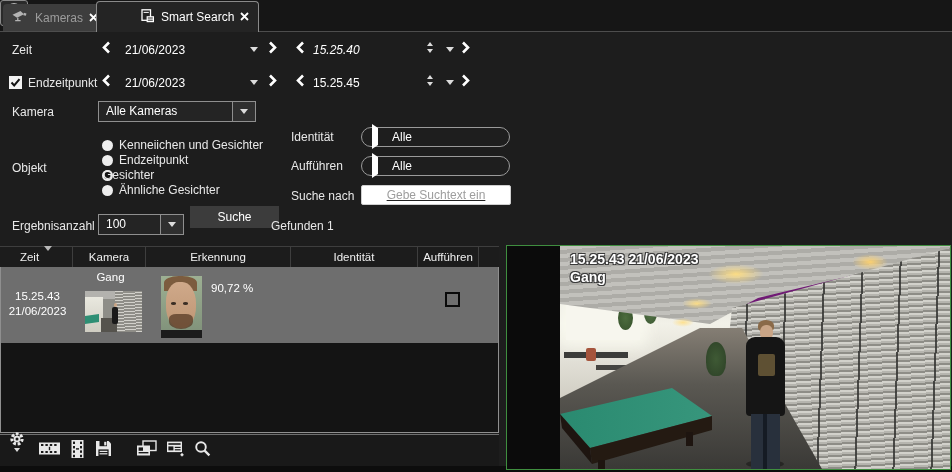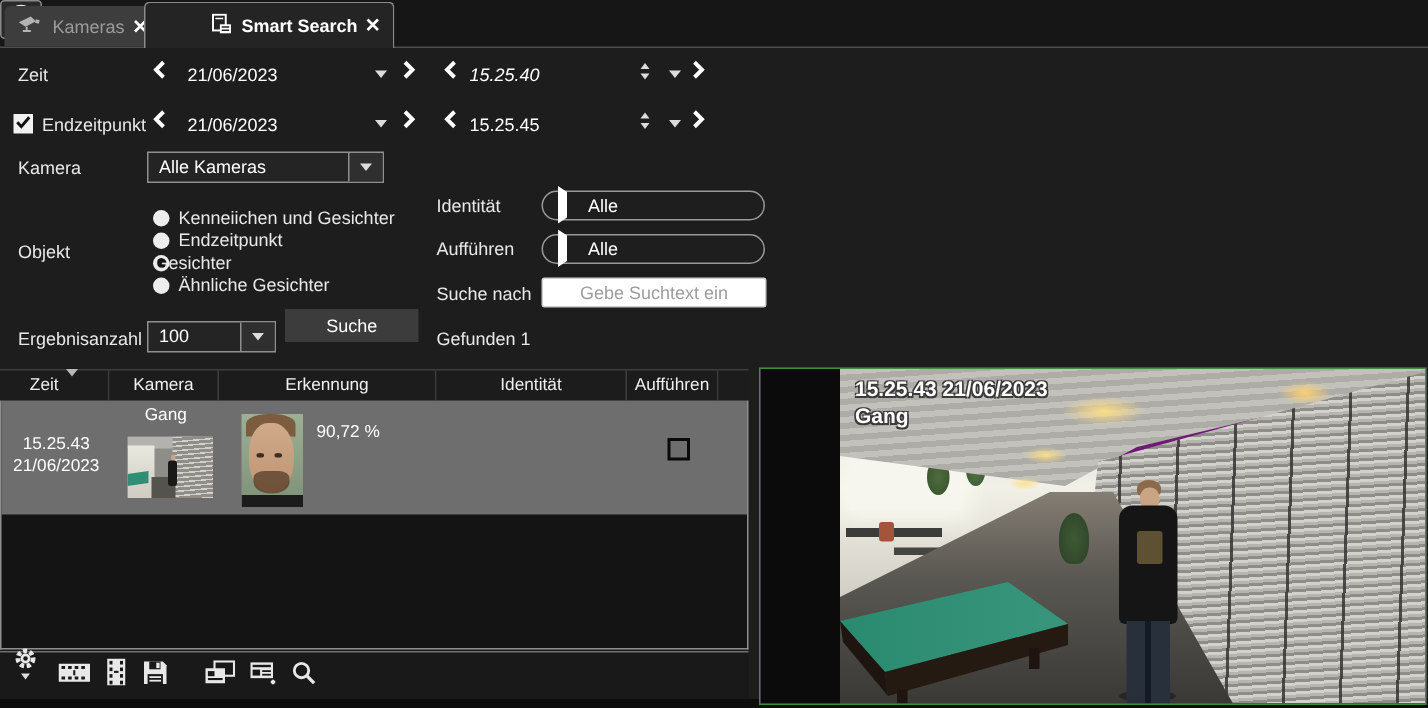--- a/index.html
+++ b/index.html
@@ -4,21 +4,21 @@
 <style>
   html,body{margin:0;padding:0;background:#000;}
   .app{position:relative;width:952px;height:472px;background:#1d1d1d;overflow:hidden;
        font-family:"Liberation Sans",sans-serif;-webkit-font-smoothing:antialiased;}
 
   
   .tabbar{position:absolute;left:0;top:0;width:952px;height:31px;background:#161616;border-bottom:1px solid #4d4d4d;}
   .tab{position:absolute;display:flex;align-items:center;gap:6px;padding:0 9px;box-sizing:border-box;cursor:pointer;}
   .tab-inactive{left:3px;top:4px;height:27px;background:#3d3d3d;border-radius:4px 4px 0 0;color:#9c9c9c;font-size:12px;}
   .tab-active{left:96px;top:1px;height:31px;background:#242424;border:1px solid #8a8a8a;border-bottom:none;
-              border-radius:4px 4px 0 0;color:#fff;font-size:12px;font-weight:bold;z-index:3;padding-left:44px;}
+              border-radius:4px 4px 0 0;color:#fff;font-size:12px;font-weight:normal;z-index:3;padding-left:44px;}
   .tab-add{left:221px;top:3px;width:28px;height:26px;background:#2a2a2a;border:1px solid #8a8a8a;border-radius:3px;
            display:flex;align-items:center;justify-content:center;box-sizing:border-box;cursor:pointer;}
 
   
   .lbl{position:absolute;color:#e8e8e8;font-size:12px;white-space:nowrap;}
   .val{position:absolute;color:#fff;font-size:12px;white-space:nowrap;}
 
   
   .chev{position:absolute;width:12px;height:14px;display:flex;align-items:center;justify-content:center;cursor:pointer;}
   .tri-down{width:0;height:0;border-left:4px solid transparent;border-right:4px solid transparent;border-top:5px solid #dcdcdc;}
@@ -278,31 +278,31 @@
   <div class="pill" style="left:361px;top:127px;width:149px;">
     <span><span class="tri-right"></span></span>
     <span class="pv">Alle</span>
   </div>
   <div class="lbl" style="left:291px;top:159px;">Aufführen</div>
   <div class="pill" style="left:361px;top:156px;width:149px;">
     <span><span class="tri-right"></span></span>
     <span class="pv">Alle</span>
   </div>
   <div class="lbl" style="left:291px;top:189px;">Suche nach</div>
-  <input class="search-input" style="left: 361px; top: 185px; width: 150px;" placeholder="Gebe Suchtext ein">
+  <input class="search-input" style="left: 361px; top: 185px; width: 150px; text-decoration: underline;" placeholder="Gebe Suchtext ein">
 
   <div class="lbl" style="left:12px;top:219px;">Ergebnisanzahl</div>
   <div class="dd" style="left:98px;top:214px;width:86px;">
     <div class="dd-text">100</div>
     <div class="dd-btn">
         <div class="tri-down"></div>
       </div>
   </div>
   <button class="btn" style="left:190px;top:206px;width:89px;">Suche</button>
-  <div class="lbl" style="left:271px;top:219px;margin-left:20px;">Gefunden 1</div>
+  <div class="lbl" style="left:271px;top:219px;">Gefunden 1</div>
 
   <div class="thead">
     <div class="th" style="width:73px;">
       <span>Zeit</span>
       <span><span class="tri-down" style="border-top-color:#b8b8b8;"></span></span>
     </div>
     <div class="th" style="width:73px;">
         <span>Kamera</span>
       </div>
     <div class="th" style="width:145px;">

